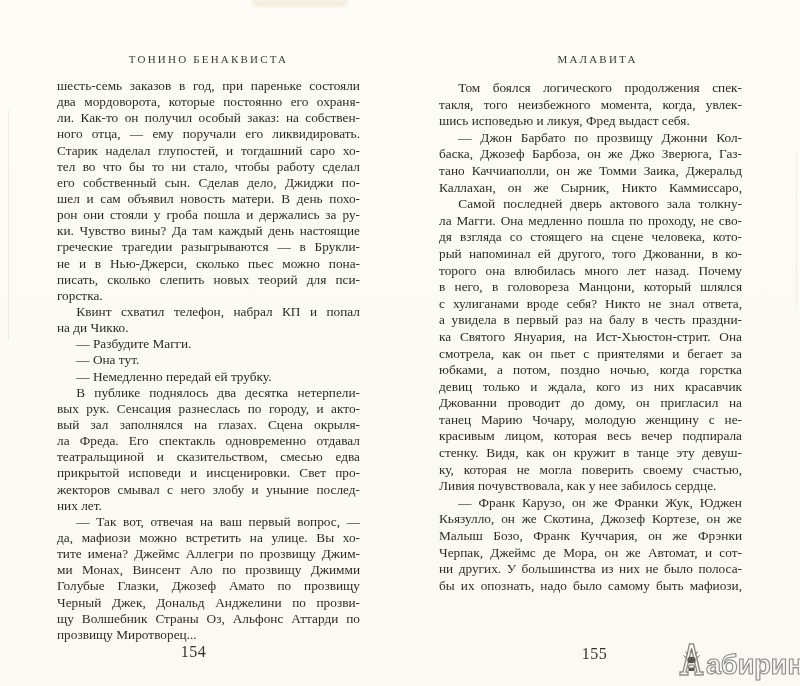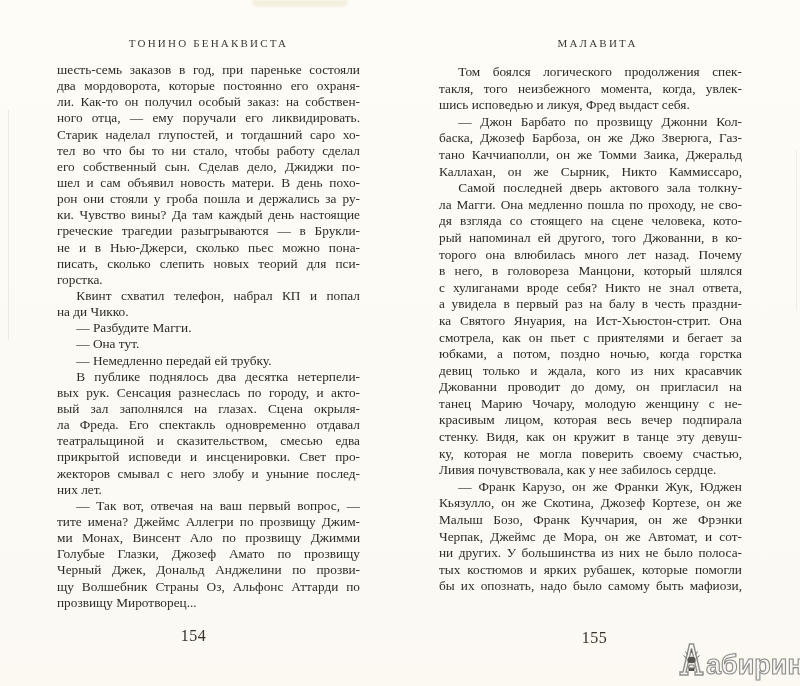--- a/index.html
+++ b/index.html
@@ -8,21 +8,21 @@
     background:#fcfbf5;
     font-family:"Liberation Serif","DejaVu Serif",serif;
   }
   .photo{position:absolute;inset:0;background:linear-gradient(180deg,#fdfcf7 0%,#fbfaf4 60%,#fbf9f2 100%);}
   .top-smudge{
     position:absolute;left:252px;top:0;width:96px;height:7px;
     background:#efe5cc;opacity:.55;border-radius:0 0 6px 6px;filter:blur(1px);
   }
   .edge-line-left{position:absolute;left:8px;top:110px;width:1px;height:230px;background:rgba(90,90,80,.10);}
   .edge-line-right{position:absolute;right:3px;top:150px;width:1px;height:160px;background:rgba(90,90,80,.08);}
-  .page{position:absolute;top:0;height:594px;}
+  .page{position:absolute;top:16px;height:594px;}
   .page-left{left:57px;width:303px;}
   .page-right{left:431px;width:303px;}
   .running-head{
     position:absolute;top:37px;left:0;width:100%;
     text-align:center;font-size:11px;letter-spacing:2.2px;
     color:#3d3a34;white-space:nowrap;
   }
   .page-right .running-head{transform:translateX(15px);}
   .text-block{
     position:absolute;left:0;width:100%;
@@ -92,20 +92,21 @@
         <div class="line indent last">— Немедленно передай ей трубку.</div>
         <div class="line indent">В публике поднялось два десятка нетерпели-</div>
         <div class="line">вых рук. Сенсация разнеслась по городу, и акто-</div>
         <div class="line">вый зал заполнялся на глазах. Сцена окрыля-</div>
         <div class="line">ла Фреда. Его спектакль одновременно отдавал</div>
         <div class="line">театральщиной и сказительством, смесью едва</div>
         <div class="line">прикрытой исповеди и инсценировки. Свет про-</div>
         <div class="line">жекторов смывал с него злобу и уныние послед-</div>
         <div class="line last">них лет.</div>
         <div class="line indent">— Так вот, отвечая на ваш первый вопрос, —</div>
+        <div class="line">да, мафиози можно встретить на улице. Вы хо-</div>
         <div class="line">тите имена? Джеймс Аллегри по прозвищу Джим-</div>
         <div class="line">ми Монах, Винсент Ало по прозвищу Джимми</div>
         <div class="line">Голубые Глазки, Джозеф Амато по прозвищу</div>
         <div class="line">Черный Джек, Дональд Анджелини по прозви-</div>
         <div class="line">щу Волшебник Страны Оз, Альфонс Аттарди по</div>
         <div class="line last">прозвищу Миротворец...</div>
       </div>
     <div class="page-number">154</div>
   </div>
 
@@ -135,21 +136,20 @@
         <div class="line">танец Марию Чочару, молодую женщину с не-</div>
         <div class="line">красивым лицом, которая весь вечер подпирала</div>
         <div class="line">стенку. Видя, как он кружит в танце эту девуш-</div>
         <div class="line">ку, которая не могла поверить своему счастью,</div>
         <div class="line last">Ливия почувствовала, как у нее забилось сердце.</div>
         <div class="line indent">— Франк Карузо, он же Франки Жук, Юджен</div>
         <div class="line">Кьязулло, он же Скотина, Джозеф Кортезе, он же</div>
         <div class="line">Малыш Бозо, Франк Куччария, он же Фрэнки</div>
         <div class="line">Черпак, Джеймс де Мора, он же Автомат, и сот-</div>
         <div class="line">ни других. У большинства из них не было полоса-</div>
-        <div class="line">тых костюмов и ярких рубашек, которые помогли</div>
         <div class="line">бы их опознать, надо было самому быть мафиози,</div>
       </div>
     <div class="page-number">155</div>
   </div>
 
   <div class="watermark">
     <svg class="wm-logo" width="27" height="36" viewBox="0 0 27 36" xmlns="http://www.w3.org/2000/svg">
       <g fill="none" stroke="#8f8d8a" stroke-width="1.4">
         <path d="M2 34 L2 31 L5 31 L11.5 3 L15.5 3 L22 31 L25 31 L25 34 L17 34 L17 31 L19 31 L13.5 7.5 L8 31 L10 31 L10 34 Z"></path>
       </g>

